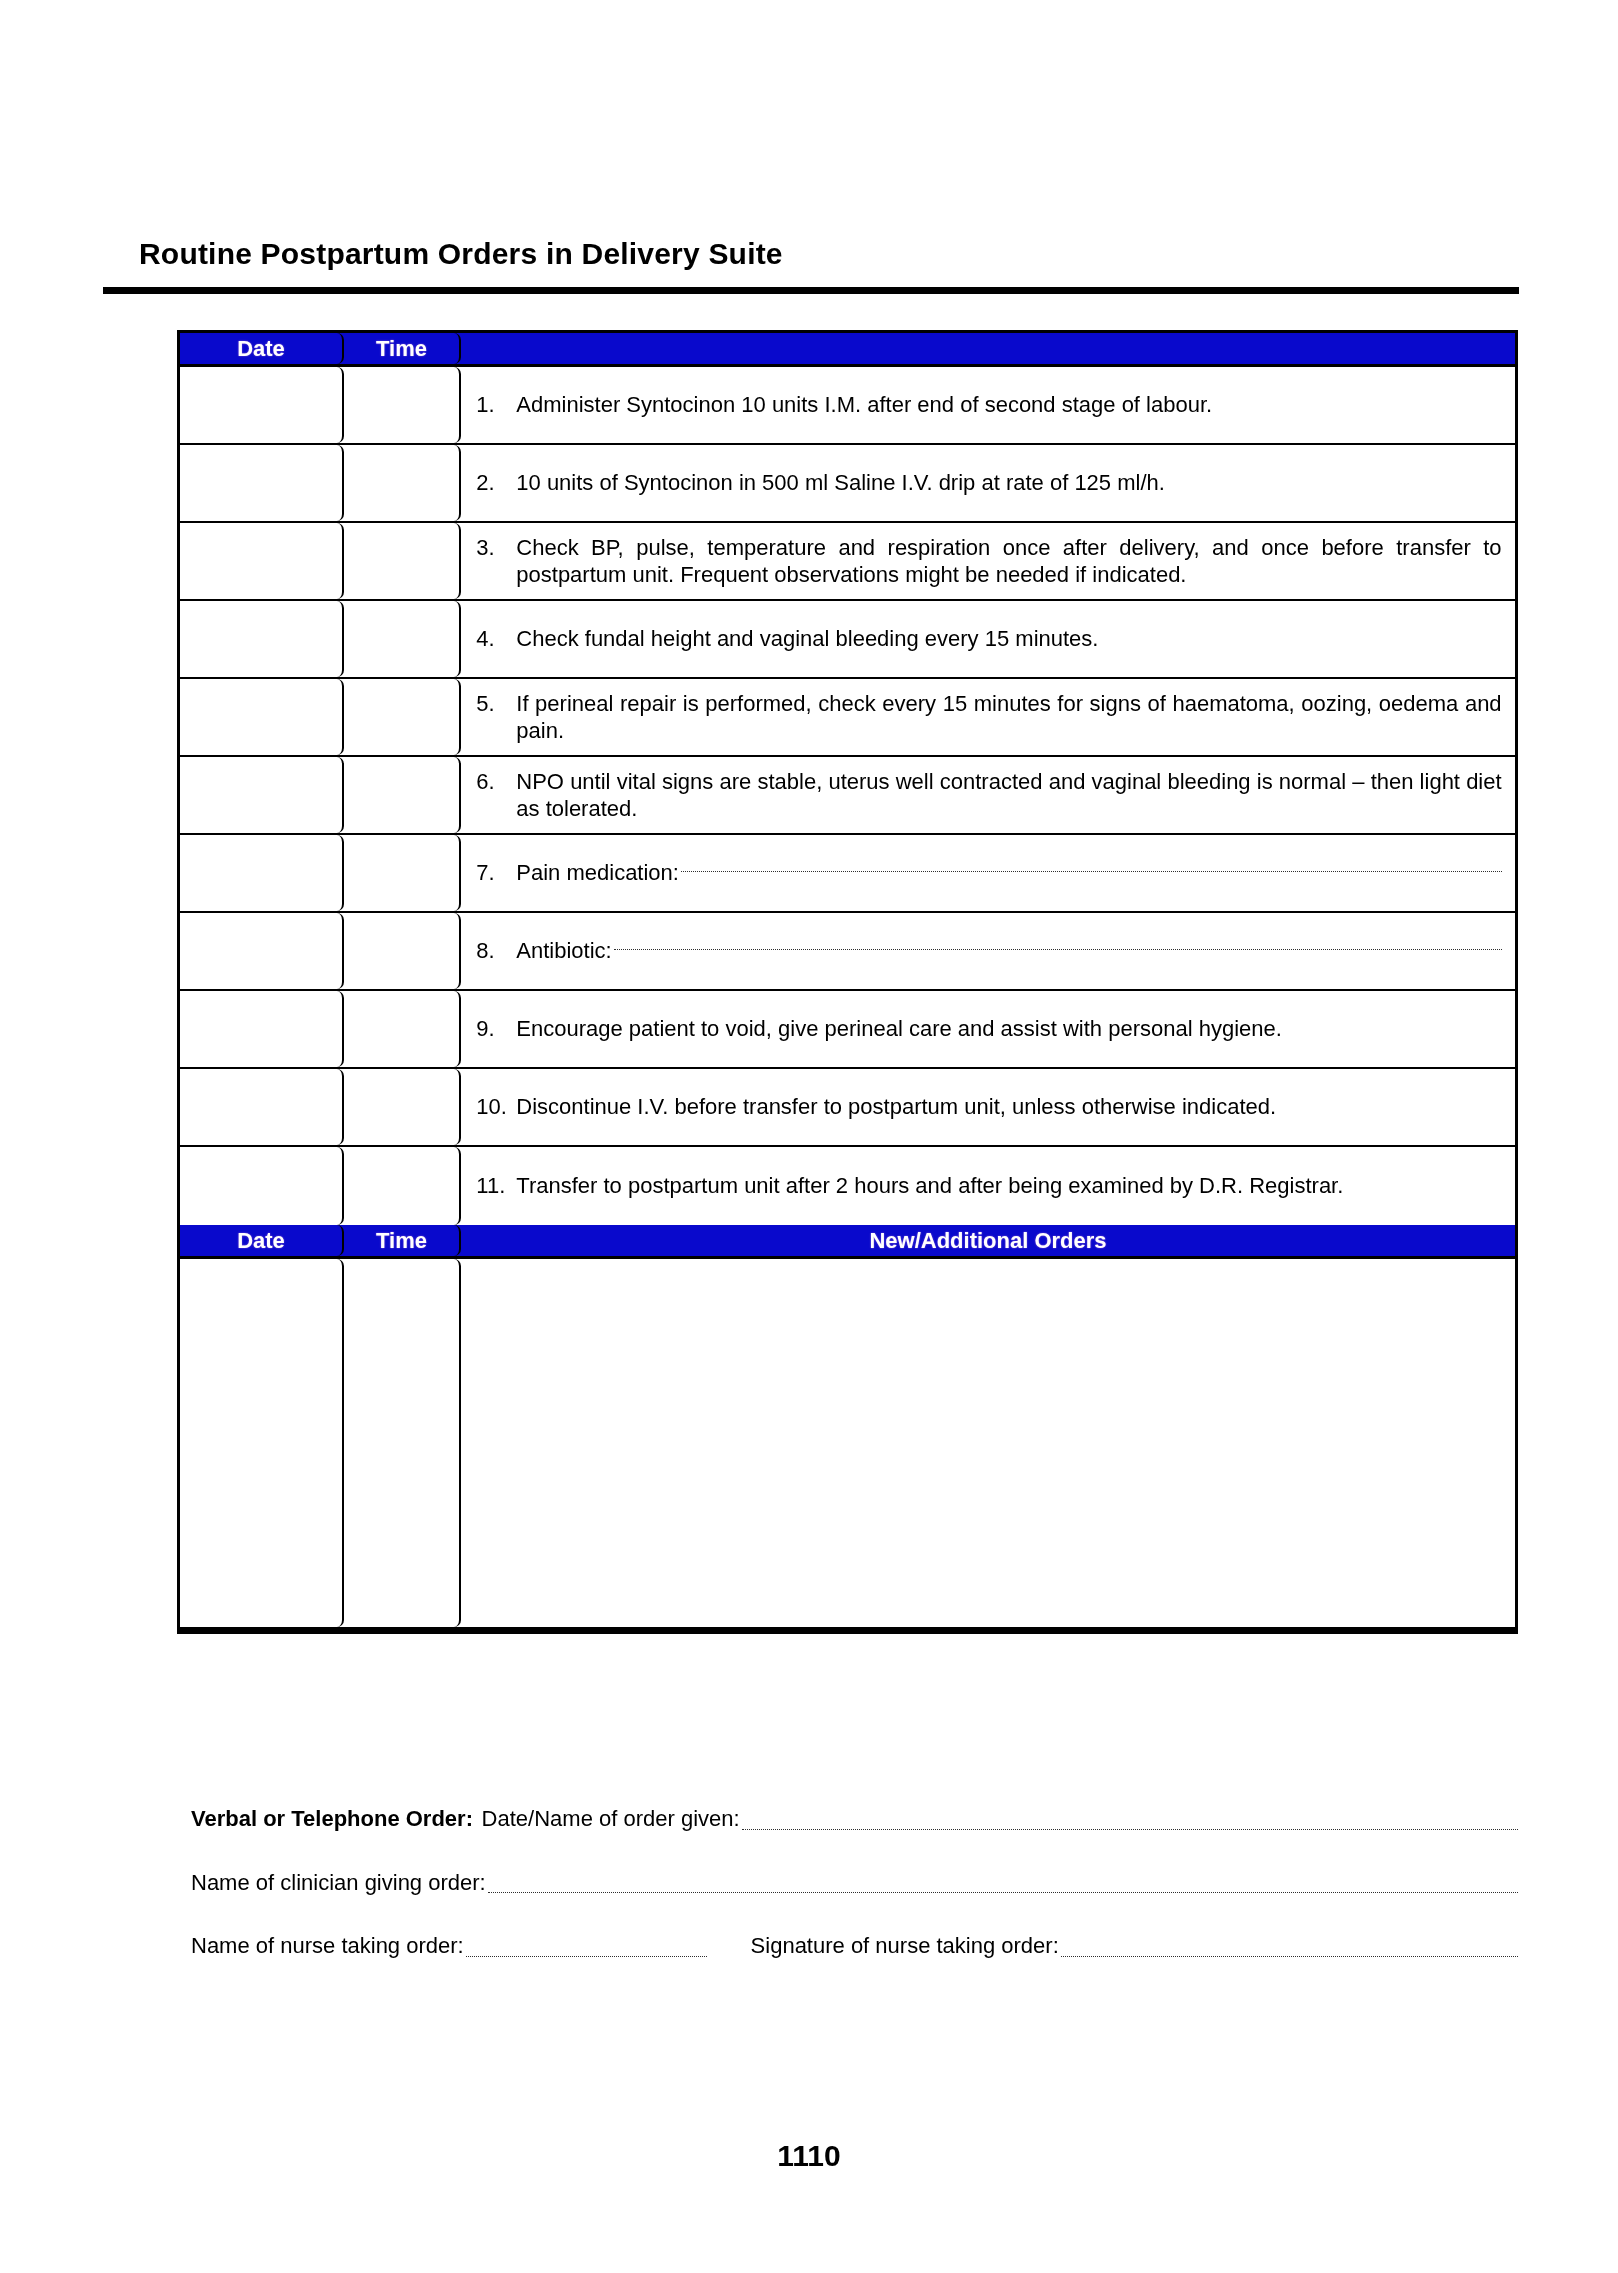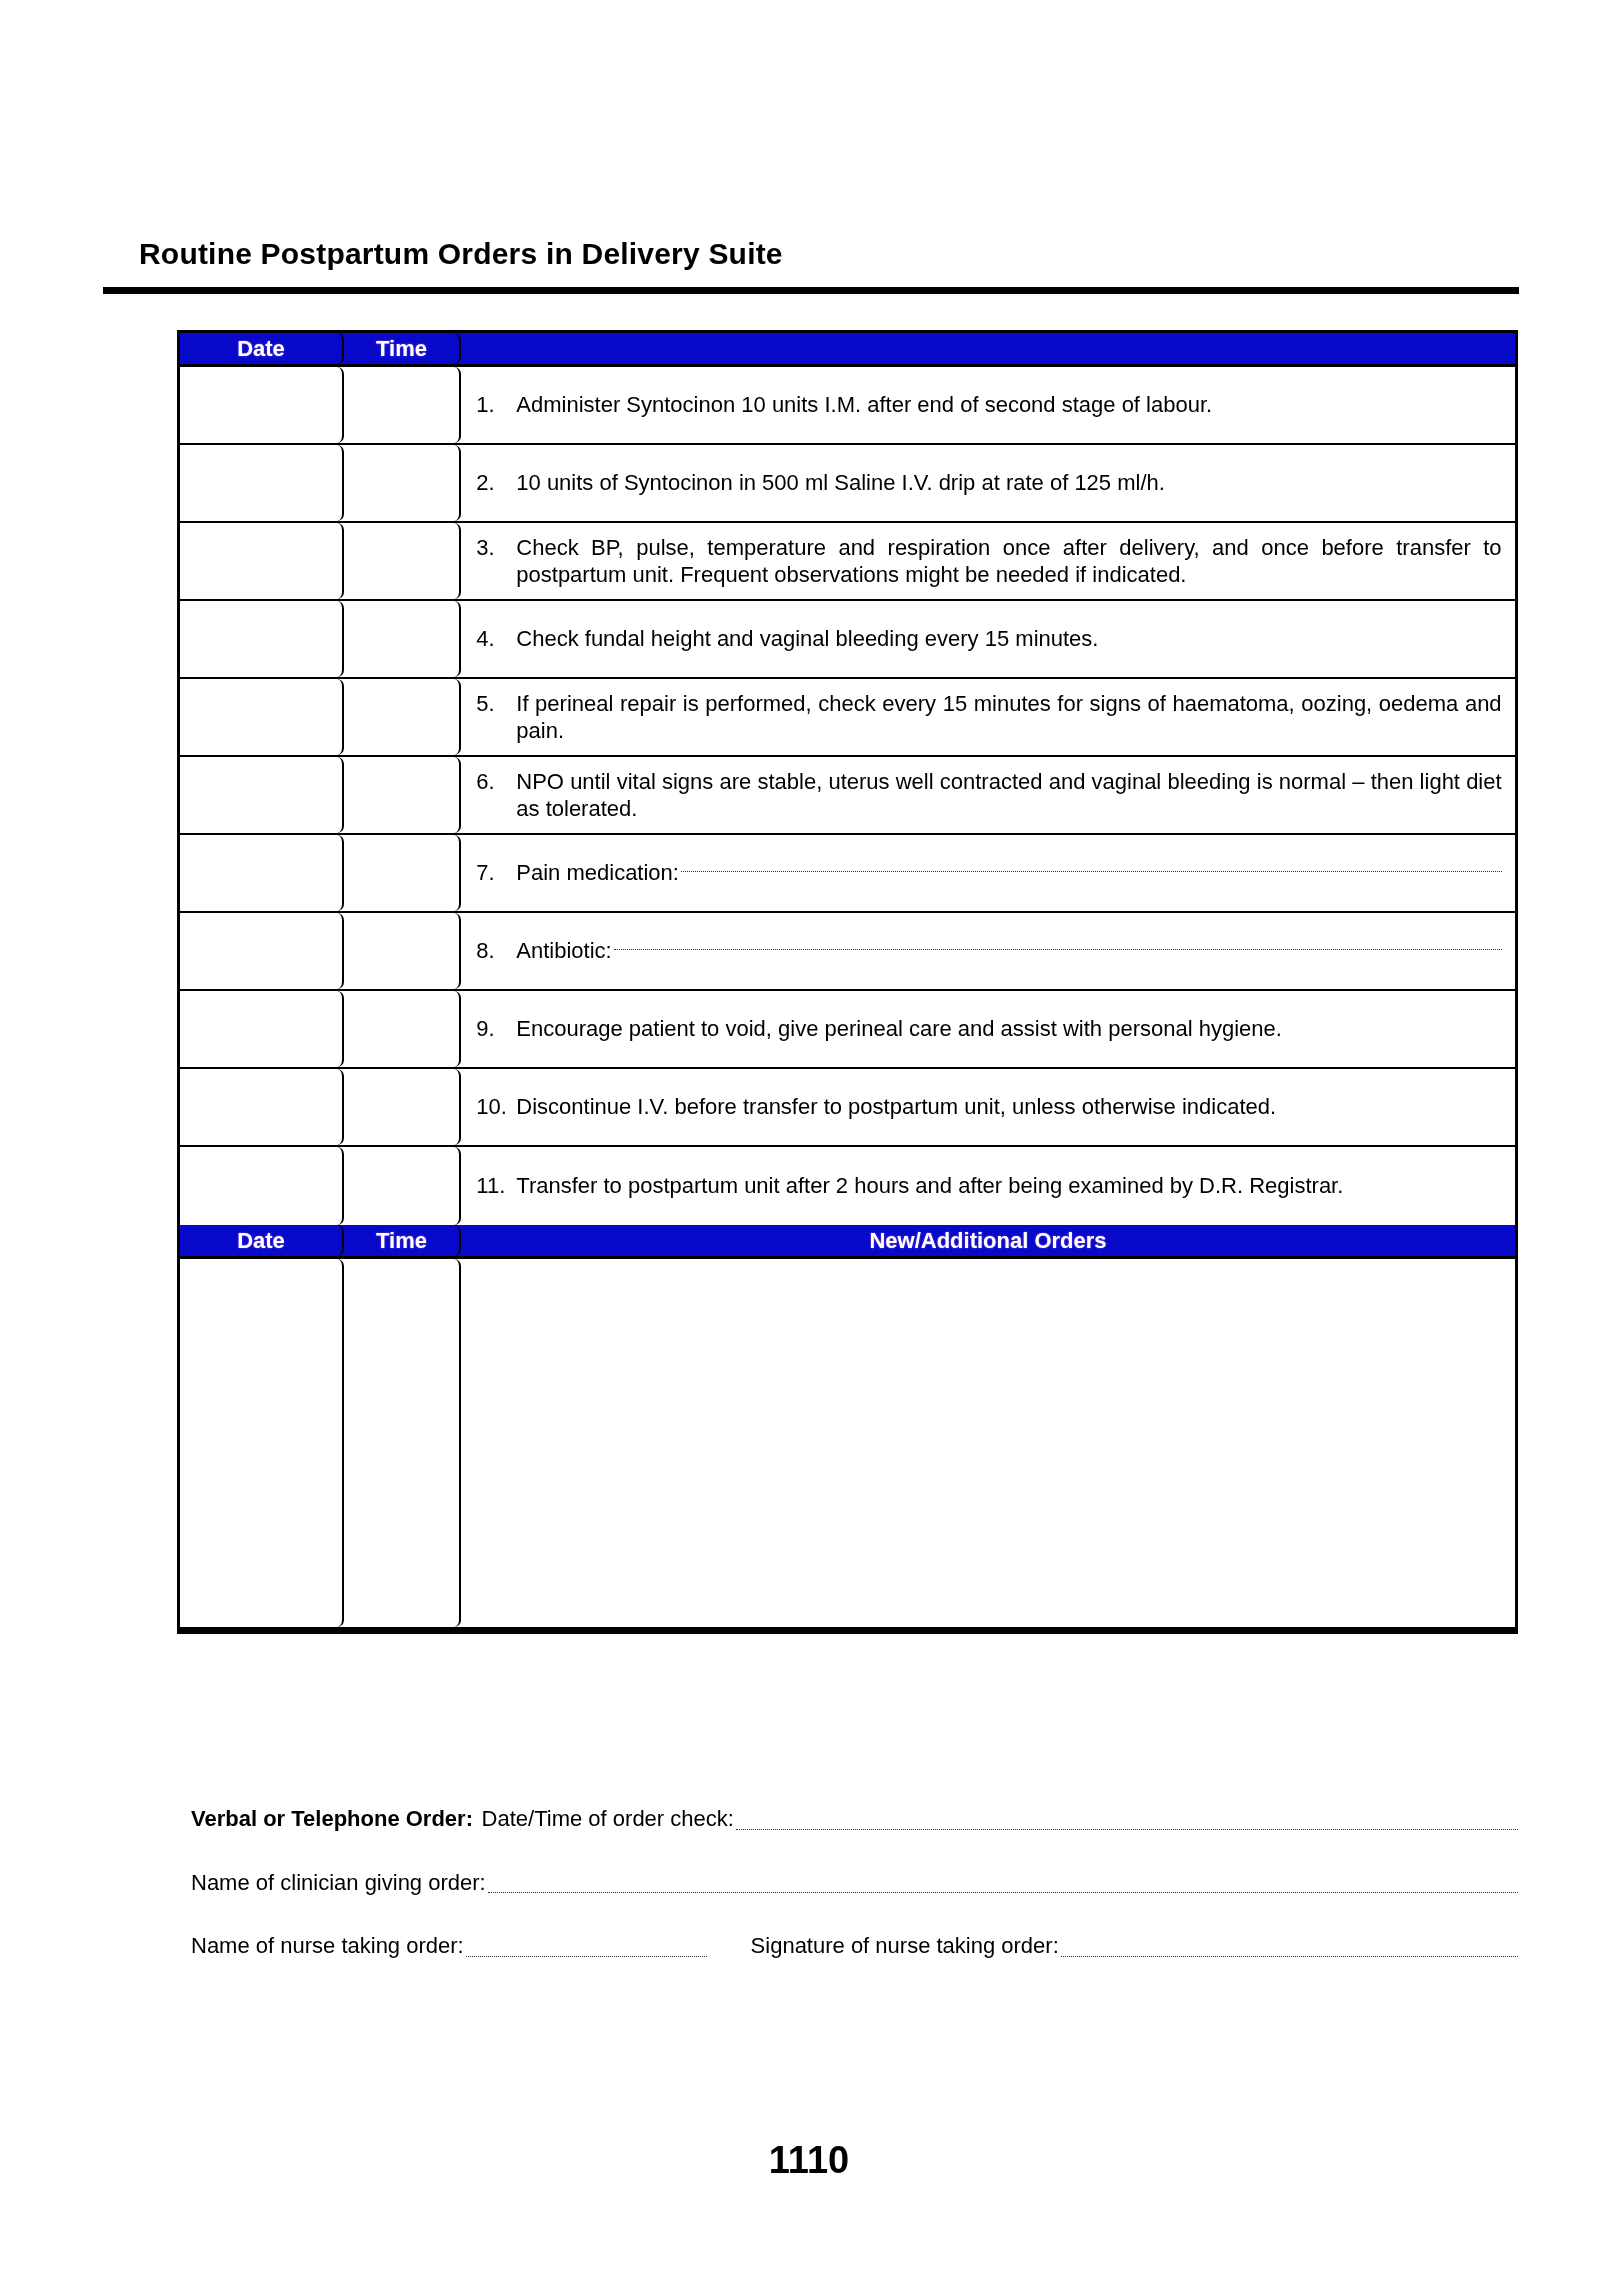--- a/index.html
+++ b/index.html
@@ -72,21 +72,21 @@
     font-size:22px; line-height:1.3;
     margin-bottom:35px;
   }
   .form-line .blabel { font-weight:bold; white-space:nowrap; margin-right:8.6px;text-align:right; }
   .form-line .nlabel { white-space:nowrap; }
   .form-line .leader.fixed { flex:0 0 241px; }
   .form-line .second { margin-left:44px; }
 
   .page-number {
     position:absolute; left:0; top:2139px; width:100%;
-    text-align:center; font-size:38px; font-weight:bold;
+    text-align:center; font-size:30px; font-weight:bold;
   }
 </style>
 </head>
 <body>
 
 <div class="page">
 
   <div class="doc-title">Routine Postpartum Orders in Delivery Suite</div>
   <div class="title-rule"></div>
 
@@ -238,21 +238,21 @@
       <div class="cell time"></div>
       <div class="cell content"></div>
     </div>
 
 
   </div>
 
   <div class="verbal-section">
     <div class="form-line">
       <span class="blabel">Verbal or Telephone Order:</span>
-      <span class="nlabel">Date/Time of order check:</span>
+      <span class="nlabel">Date/Name of order given:</span>
       <span class="leader"></span>
     </div>
     <div class="form-line">
       <span class="nlabel">Name of clinician giving order:</span>
       <span class="leader"></span>
     </div>
     <div class="form-line">
       <span class="nlabel">Name of nurse taking order:</span>
       <span class="leader fixed"></span>
       <span class="nlabel second">Signature of nurse taking order:</span>

